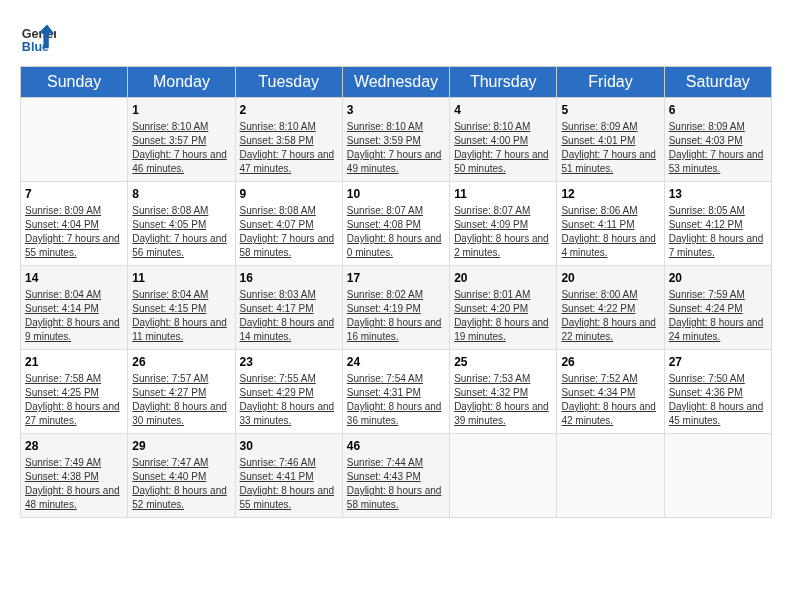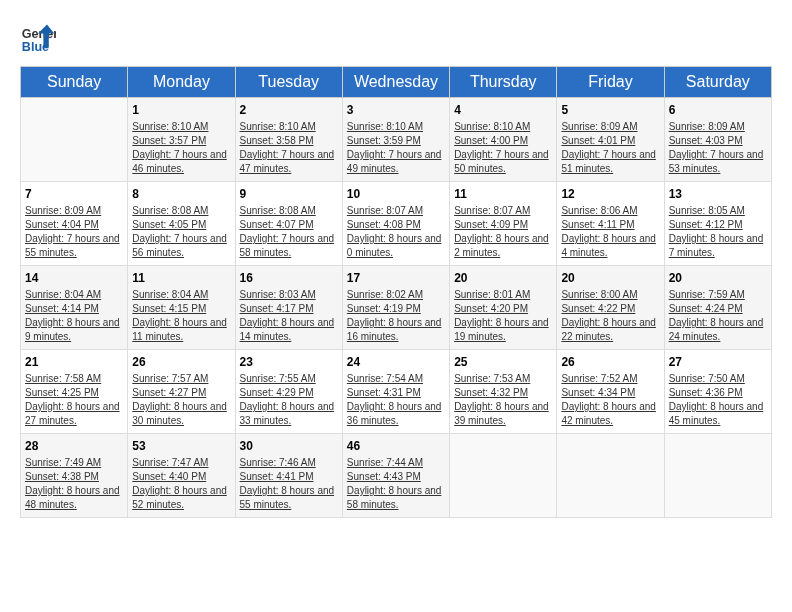--- a/index.html
+++ b/index.html
@@ -236,21 +236,21 @@
             <span class="day-number">27</span>
             <div class="day-info">Sunrise: 7:50 AM<br>Sunset: 4:36 PM<br>Daylight: 8 hours and 45 minutes.</div>
           </td>
         </tr>
         <tr>
           <td>
             <span class="day-number">28</span>
             <div class="day-info">Sunrise: 7:49 AM<br>Sunset: 4:38 PM<br>Daylight: 8 hours and 48 minutes.</div>
           </td>
           <td>
-            <span class="day-number">53</span>
+            <span class="day-number">29</span>
             <div class="day-info">Sunrise: 7:47 AM<br>Sunset: 4:40 PM<br>Daylight: 8 hours and 52 minutes.</div>
           </td>
           <td>
             <span class="day-number">30</span>
             <div class="day-info">Sunrise: 7:46 AM<br>Sunset: 4:41 PM<br>Daylight: 8 hours and 55 minutes.</div>
           </td>
           <td>
             <span class="day-number">46</span>
             <div class="day-info">Sunrise: 7:44 AM<br>Sunset: 4:43 PM<br>Daylight: 8 hours and 58 minutes.</div>
           </td>

